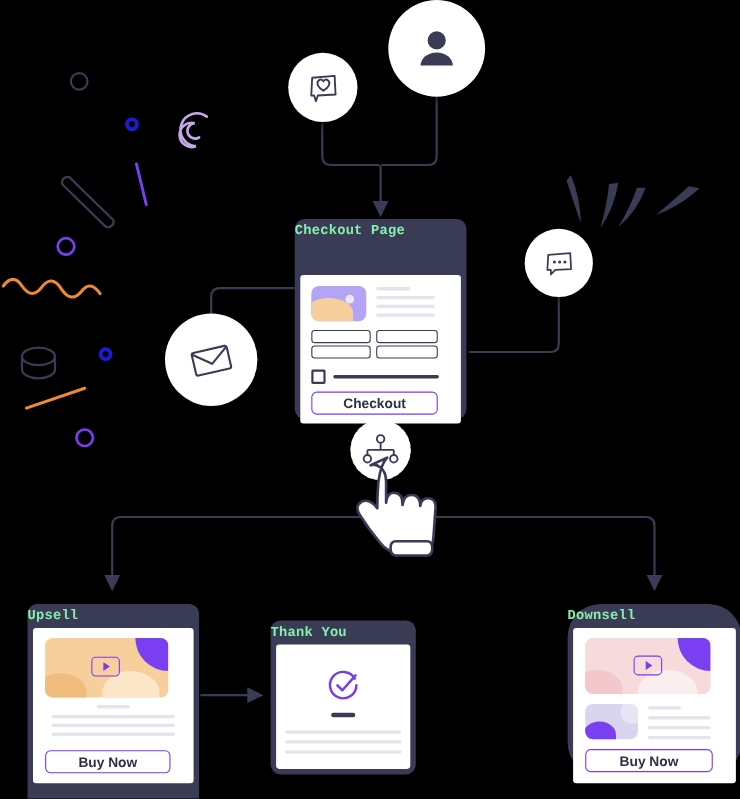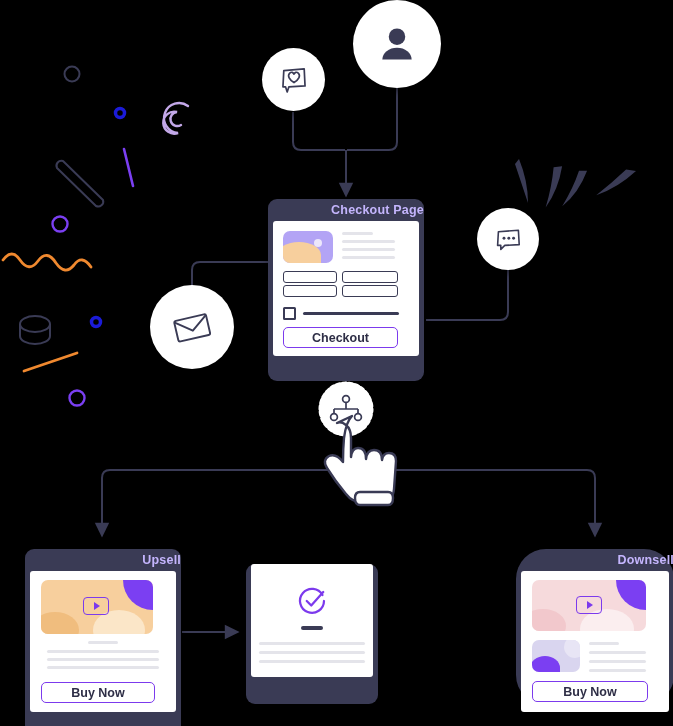--- a/index.html
+++ b/index.html
@@ -1,20 +1,20 @@
 <!DOCTYPE html>
 <html><head>
 <meta charset="utf-8">
 <style>
   html,body{margin:0;padding:0;background:#000;}
   body{width:673px;height:726px;overflow:hidden;font-family:"Liberation Sans","DejaVu Sans",sans-serif;}
   #stage{position:relative;width:673px;height:726px;background:#000;}
   #stage svg.layer{position:absolute;left:0;top:0;width:673px;height:726px;}
   .card{position:absolute;border-radius:9px;background:#3a3b55;box-shadow:0 3px 6px rgba(0,0,0,.35);}
-  .card-title{height:22px;line-height:22px;text-align:right;color:#c4b5fd;font-size:12.5px;font-weight:700;letter-spacing:.2px;}
+  .card-title{height:22px;line-height:22px;text-align:left;color:#86efac;font-size:12.5px;font-weight:700;letter-spacing:.2px;font-family:Liberation Mono, monospace;}
   .card-body{background:#ffffff;margin:0 5px 5px 5px;border-radius:3px;position:relative;}
   .thumb{border-radius:7px;overflow:hidden;position:relative;}
   .line{background:#e4e4ea;border-radius:3px;}
   .line.dark{background:#3a3b55;}
   .field{border:1.6px solid #3a3b55;border-radius:3px;background:#fff;}
   .btn{border:1.6px solid #7c3aed;border-radius:5px;background:#fff;color:#2e2e46;
        font-size:12.5px;font-weight:700;text-align:center;display:flex;align-items:center;justify-content:center;}
   .cbox{width:9px;height:9px;border:2px solid #3a3b55;border-radius:1.5px;background:#fff;}
   .node{position:absolute;border-radius:50%;background:#ffffff;box-shadow:0 4px 7px rgba(0,0,0,.45);
         display:flex;align-items:center;justify-content:center;}
@@ -69,21 +69,21 @@
       <path d="M508 262 V312 q0 8 -8 8 H426"></path>
       <path d="M346 381 V412"></path>
       <path d="M330 470 H110 q-8 0 -8 8 V530" marker-end="url(#ah)"></path>
       <path d="M366 470 H587 q8 0 8 8 V530" marker-end="url(#ah)"></path>
       <path d="M182 632 H232" marker-end="url(#ah)"></path>
     </g>
   </svg>
 
   <div class="card" style="left:268px;top:199px;width:156px;height:182px;">
     <div class="card-title">Checkout Page</div>
-    <div class="card-body" style="height:135px;">
+    <div class="card-body" style="height:135px;margin-top:29px;">
       <div class="thumb" style="position:absolute;left:10px;top:10px;width:50px;height:32px;background:#b3a4f5;">
         <div style="position:absolute;left:-6px;bottom:-5px;width:44px;height:26px;background:#f7cf9d;border-radius:50% 50% 0 0;"></div>
         <div style="position:absolute;right:11px;top:8px;width:8px;height:8px;border-radius:50%;background:#ece7fb;"></div>
       </div>
       <div style="position:absolute;left:69px;top:11px;">
         <div class="line" style="width:31px;height:3px;margin-bottom:5px;"></div>
         <div class="line" style="width:53px;height:3px;margin-bottom:5px;"></div>
         <div class="line" style="width:53px;height:3px;margin-bottom:5px;"></div>
         <div class="line" style="width:53px;height:3px;"></div>
       </div>
@@ -114,20 +114,21 @@
         <div class="line" style="width:30px;height:3px;margin:0 auto 6px auto;"></div>
         <div class="line" style="width:112px;height:3px;margin:0 auto 5px auto;"></div>
         <div class="line" style="width:112px;height:3px;margin:0 auto 5px auto;"></div>
         <div class="line" style="width:112px;height:3px;margin:0 auto;"></div>
       </div>
       <div class="btn" style="position:absolute;left:11px;top:111px;width:112px;height:19px;">Buy Now</div>
     </div>
   </div>
 
   <div class="card" style="left:246px;top:564px;width:132px;height:140px;">
+    <div class="card-title">Thank You</div>
     <div class="card-body" style="height:113px;">
       <svg viewBox="0 0 40 40" style="position:absolute;left:46px;top:22px;width:30px;height:30px;">
         <path d="M34 12 A16 16 0 1 0 36 20" fill="none" stroke="#7c3aed" stroke-width="3" stroke-linecap="round"></path>
         <path d="M13 20 L19 26 L35 8" fill="none" stroke="#7c3aed" stroke-width="3" stroke-linecap="round" stroke-linejoin="round"></path>
       </svg>
       <div class="line dark" style="position:absolute;left:50px;top:62px;width:22px;height:4px;"></div>
       <div style="position:absolute;left:0;top:78px;width:100%;">
         <div class="line" style="width:106px;height:3px;margin:0 auto 6px auto;"></div>
         <div class="line" style="width:106px;height:3px;margin:0 auto 6px auto;"></div>
         <div class="line" style="width:106px;height:3px;margin:0 auto;"></div>

